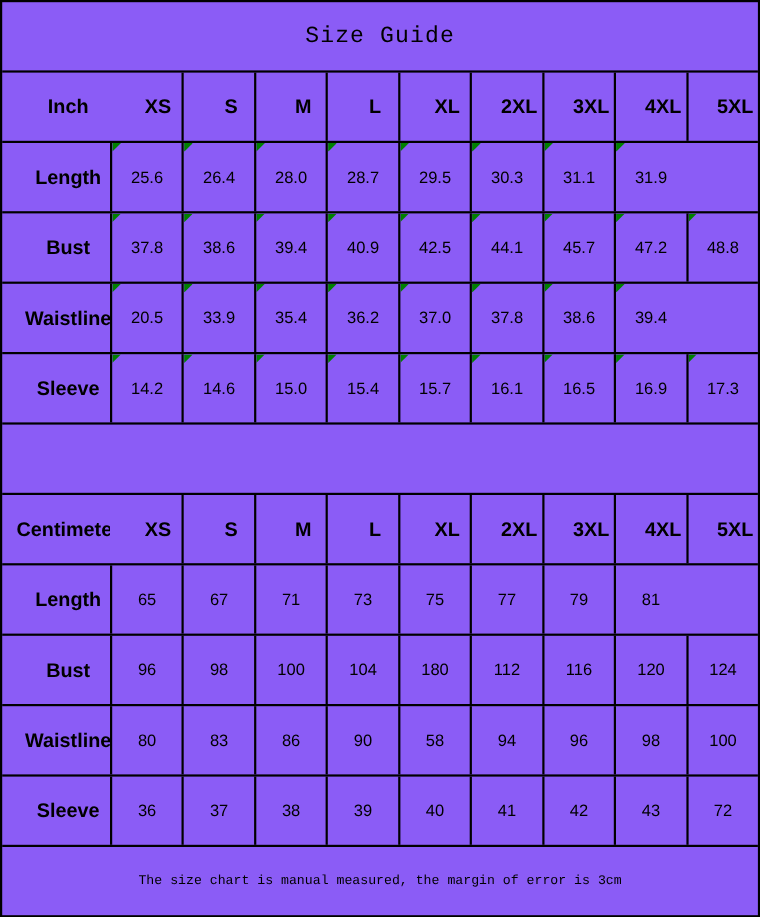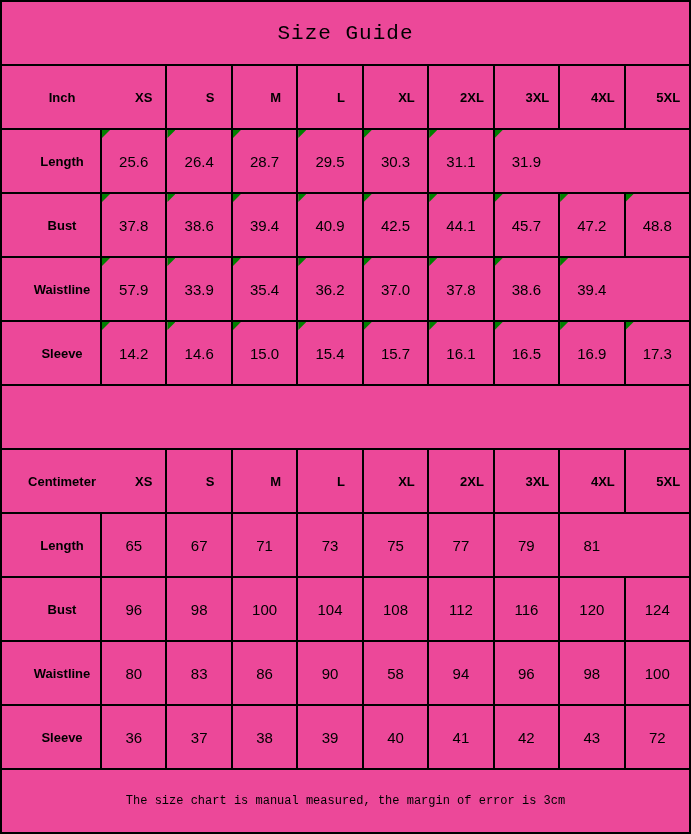--- a/index.html
+++ b/index.html
@@ -5,42 +5,42 @@
   * { box-sizing: border-box; margin: 0; padding: 0; }
   html, body { background: #fff; }
   body {
     width: 691px; height: 834px;
     font-family: "Liberation Sans", sans-serif;
     color: #000;
   }
   .sheet {
     width: 691px; height: 834px;
     border: 2px solid #000;
-    background: #ec4899;
+    background: #8b5cf6;
   }
   .title-row {
     height: 62px;
     display: flex; align-items: center; justify-content: center;
     font-family: "Liberation Mono", "DejaVu Sans Mono", monospace;
     font-size: 21px; font-weight: 400; letter-spacing: 1px;
   }
   .grid-row {
     display: grid;
     grid-template-columns: 98px repeat(9, 1fr);
     height: 64px;
     border-top: 2px solid #000;
   }
   .cell {
     display: flex; align-items: center; justify-content: center;
     position: relative;
     font-size: 15px;
     overflow: hidden;
   }
   .cell + .cell { border-left: 2px solid #000; }
-  .cell.head, .cell.label { font-weight: 700; font-size: 13px; padding-left: 22px; }
+  .cell.head, .cell.label { font-weight: 700; font-size: 18px; padding-left: 22px; }
   .flag {
     position: absolute; top: 0; left: 0;
     width: 8px; height: 8px;
     background: var(--flag, #008000);
     clip-path: polygon(0 0, 100% 0, 0 100%);
   }
   .gap-row {
     height: 64px;
     border-top: 2px solid #000;
   }
@@ -71,20 +71,24 @@
         <div class="cell value">
           <span class="flag"></span>
           <span>25.6</span>
         </div>
         <div class="cell value">
           <span class="flag"></span>
           <span>26.4</span>
         </div>
         <div class="cell value">
           <span class="flag"></span>
+          <span>28.0</span>
+        </div>
+        <div class="cell value">
+          <span class="flag"></span>
           <span>28.7</span>
         </div>
         <div class="cell value">
           <span class="flag"></span>
           <span>29.5</span>
         </div>
         <div class="cell value">
           <span class="flag"></span>
           <span>30.3</span>
         </div>
@@ -133,21 +137,21 @@
         </div>
         <div class="cell value">
           <span class="flag"></span>
           <span>48.8</span>
         </div>
       </div>
       <div class="grid-row">
         <div class="cell label">Waistline</div>
         <div class="cell value">
           <span class="flag"></span>
-          <span>57.9</span>
+          <span>20.5</span>
         </div>
         <div class="cell value">
           <span class="flag"></span>
           <span>33.9</span>
         </div>
         <div class="cell value">
           <span class="flag"></span>
           <span>35.4</span>
         </div>
         <div class="cell value">
@@ -255,21 +259,21 @@
         <div class="cell value">
           <span>98</span>
         </div>
         <div class="cell value">
           <span>100</span>
         </div>
         <div class="cell value">
           <span>104</span>
         </div>
         <div class="cell value">
-          <span>108</span>
+          <span>180</span>
         </div>
         <div class="cell value">
           <span>112</span>
         </div>
         <div class="cell value">
           <span>116</span>
         </div>
         <div class="cell value">
           <span>120</span>
         </div>

